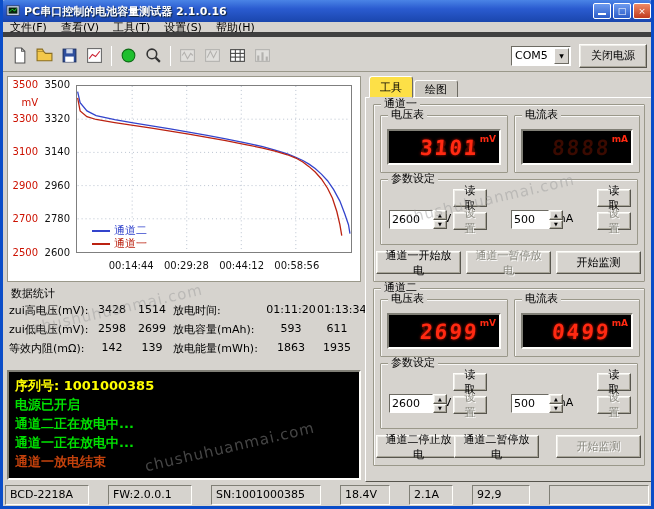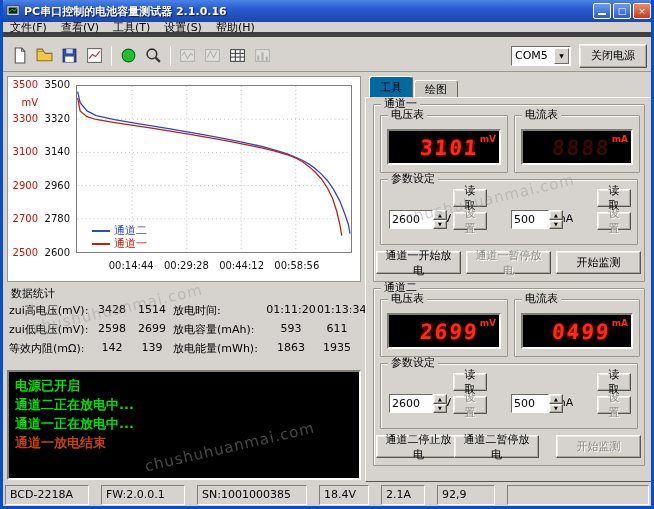--- a/index.html
+++ b/index.html
@@ -69,21 +69,21 @@
     grid-template-columns:84px 38px 42px 92px 52px 40px;row-gap:4px;font-size:11px;}
   .stats-grid .val{text-align:center;}
   
   .console{position:absolute;left:4px;top:370px;width:354px;height:110px;background:#000;
     border:2px solid;border-color:#807f76 #fffefb #fffefb #807f76;
     padding:4px 6px;font-weight:bold;font-size:13px;line-height:19px;overflow:hidden;}
   
   .rpanel{position:absolute;left:362px;top:78px;width:288px;height:404px;}
   .tabstrip{position:absolute;left:4px;top:0;height:20px;display:flex;}
   .tab{padding:2px 10px;border:1px solid;border-color:#fff #6d6b63 #d6d3ce #fff;
-    border-radius:3px 3px 0 0;background:#0369a1;cursor:pointer;margin-right:1px;}
+    border-radius:3px 3px 0 0;background:#fde047;cursor:pointer;margin-right:1px;}
   .tab.active{position:relative;z-index:3;padding-top:3px;margin-top:-2px;}
   .tab.inactive{margin-top:2px;padding-top:1px;background:#ccc9c2;}
   .tabpanel{position:absolute;left:0;top:19px;right:0;bottom:0;background:#d6d3ce;
     border:1px solid;border-color:#fff #57554d #57554d #fff;z-index:2;}
   .ch-grp{left:7px;width:272px;height:178px;}
   .meter-grp{top:10px;width:128px;height:58px;}
   .led{position:absolute;left:6px;top:13px;right:6px;height:36px;background:#000;
     border:2px solid;border-color:#807f76 #fffefb #fffefb #807f76;}
   .digits{position:absolute;right:20px;bottom:4px;font-family:"DejaVu Sans Mono",monospace;
     font-weight:bold;font-size:21px;letter-spacing:2px;transform:skewX(-5deg);line-height:1;}
@@ -93,21 +93,21 @@
   .params-grp{left:6px;top:74px;width:258px;height:66px;}
   .p-label{position:absolute;font-size:11px;margin-top:20px;}
   .spinner{position:absolute;height:19px;display:flex;}
   .spinner input{flex:1;min-width:0;border:1px solid;border-color:#6d6b63 #fff #fff #6d6b63;
     font-family:inherit;font-size:11px;padding:0 2px;background:#fff;}
   .spin-btns{width:14px;display:flex;flex-direction:column;}
   .spin-btns .btn{flex:1;font-size:5px;padding:0;}
   .sm-btn{position:absolute;width:34px;height:18px;}
   .chbtn{position:absolute;top:146px;width:85px;height:23px;}
   
-  .statusbar{position:absolute;left:0;top:484px;width:648px;height:22px;display:flex;gap:12px;
+  .statusbar{position:absolute;left:0;top:484px;width:648px;height:22px;display:flex;gap:19px;
     padding:1px 2px;background:#d6d3ce;}
   .spanel{border:1px solid;border-color:#807f76 #fffefb #fffefb #807f76;
     padding:2px 4px;white-space:nowrap;overflow:hidden;}
   .sp1{width:84px}.sp2{width:84px}.sp3{width:110px}.sp4{width:50px}.sp5{width:44px}.sp6{width:58px}.sp7{flex:1}
   
   .wm{position:absolute;color:#9a9a9a;opacity:.45;font-size:15px;letter-spacing:1px;
     transform:rotate(-13deg);pointer-events:none;z-index:50;white-space:nowrap;}
 </style>
 </head>
 <body>
@@ -273,20 +273,21 @@
       <span>等效内阻(mΩ):</span>
       <span class="val">142</span>
       <span class="val">139</span>
       <span>放电能量(mWh):</span>
       <span class="val">1863</span>
       <span class="val">1935</span>
     </div>
   </div>
 
   <div class="console">
+    <div style="color: rgb(255, 255, 0);">序列号: 1001000385</div>
     <div style="color: rgb(0, 224, 0);">电源已开启</div>
     <div style="color: rgb(0, 224, 0);">通道二正在放电中...</div>
     <div style="color: rgb(0, 224, 0);">通道一正在放电中...</div>
     <div style="color: #c2410c;">通道一放电结束</div>
   </div>
 
   <div class="rpanel">
     <div class="tabstrip">
       <div class="tab active">工具</div>
       <div class="tab inactive">绘图</div>

